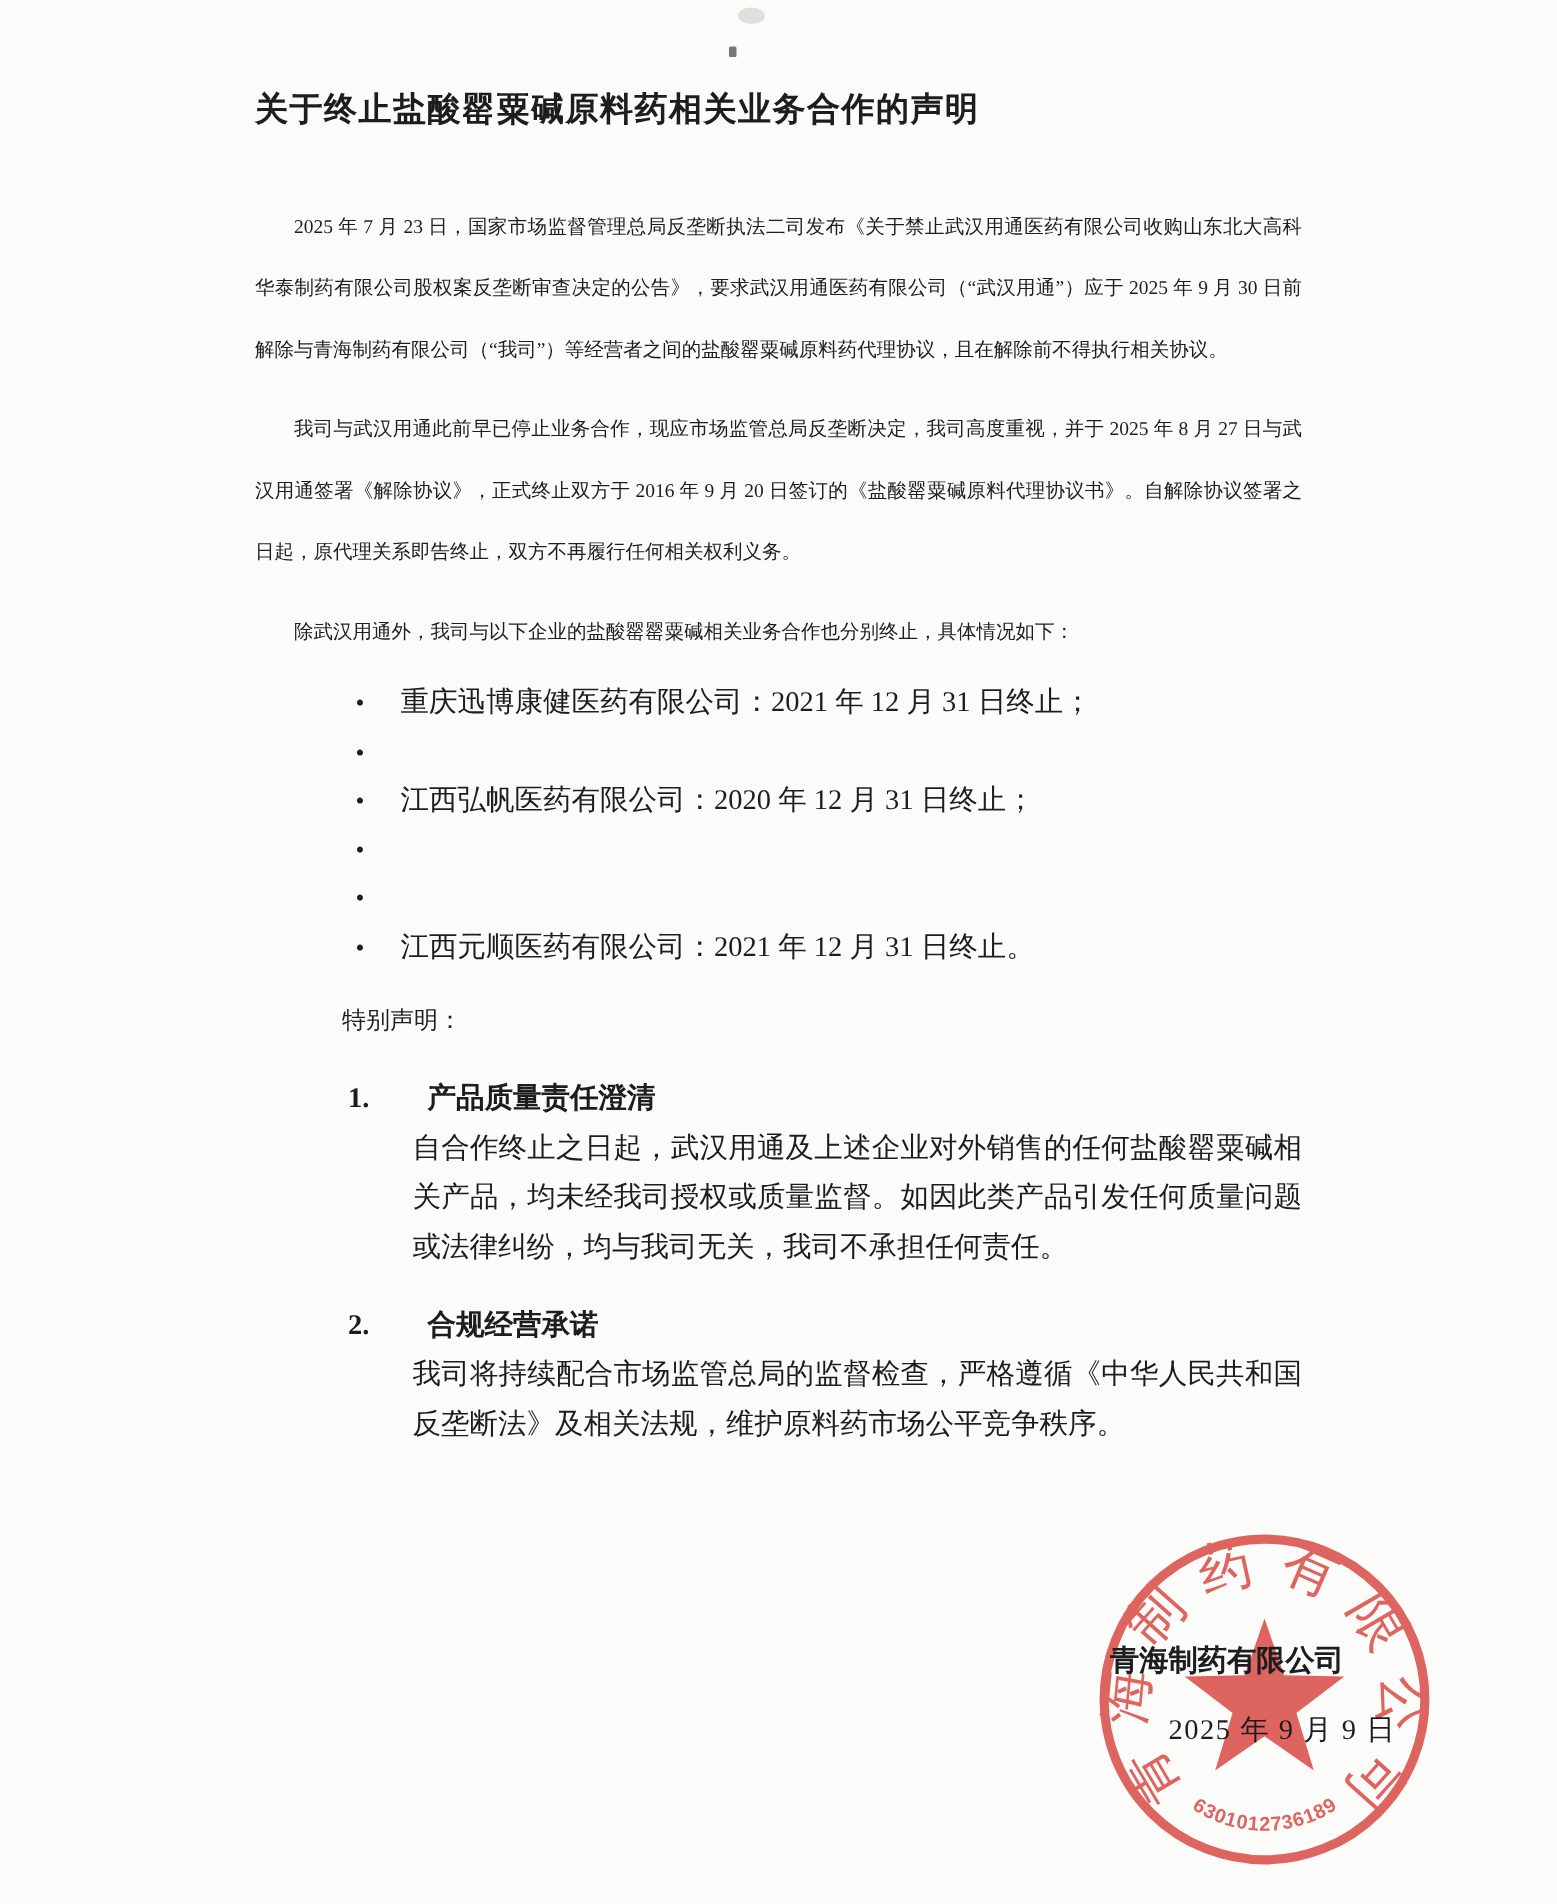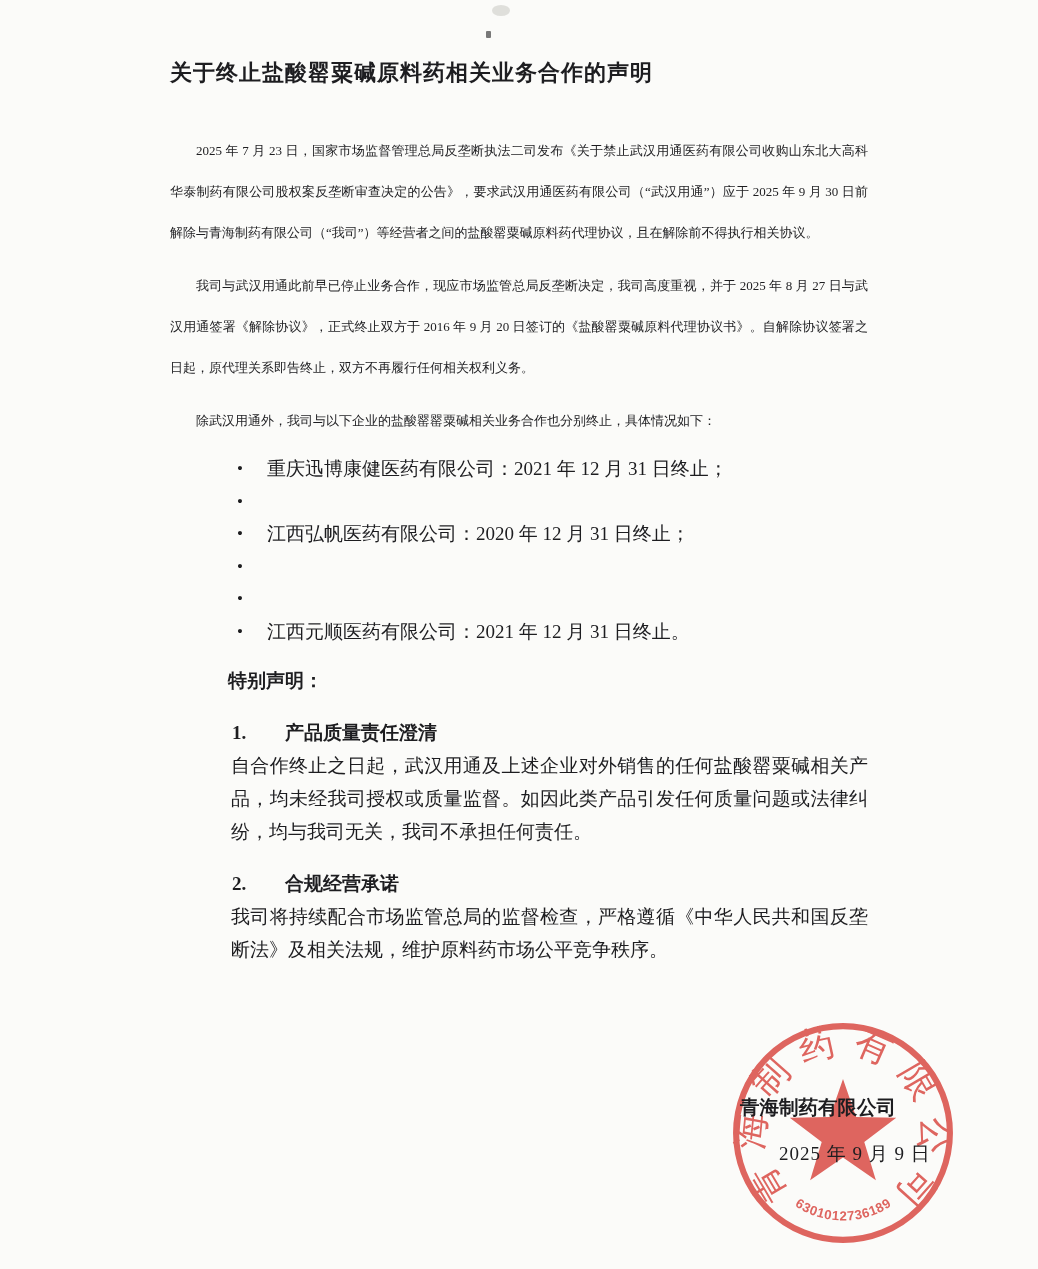--- a/index.html
+++ b/index.html
@@ -36,42 +36,42 @@
     font-size:19px;
     line-height:32.5px;
     padding-left:67px;
   }
   .term-bullet{
     width:30px;
     flex:0 0 30px;
     font-size:17px;
   }
   .special-heading{
-    font-size:19px;
-    font-weight:bold;
+    font-size:16px;
+    font-weight:normal;
     line-height:33px;
     margin:16px 0 0 58px;
   }
   .num-item{margin-top:19px;}
   .num-head{
     display:flex;
     font-size:19px;
     font-weight:bold;
     line-height:33px;
     padding-left:62px;
   }
   .num-no{
     width:53px;
     flex:0 0 53px;
   }
   .num-body{
     font-size:19px;
     line-height:33px;
     text-align:justify;
-    margin-left:61px;
+    margin-left:105px;
   }
   .signature{
     position:absolute;
     left:740px;top:1096px;
     z-index:3;
   }
   .sig-company{
     font-size:19.5px;
     font-weight:bold;
     line-height:24px;

